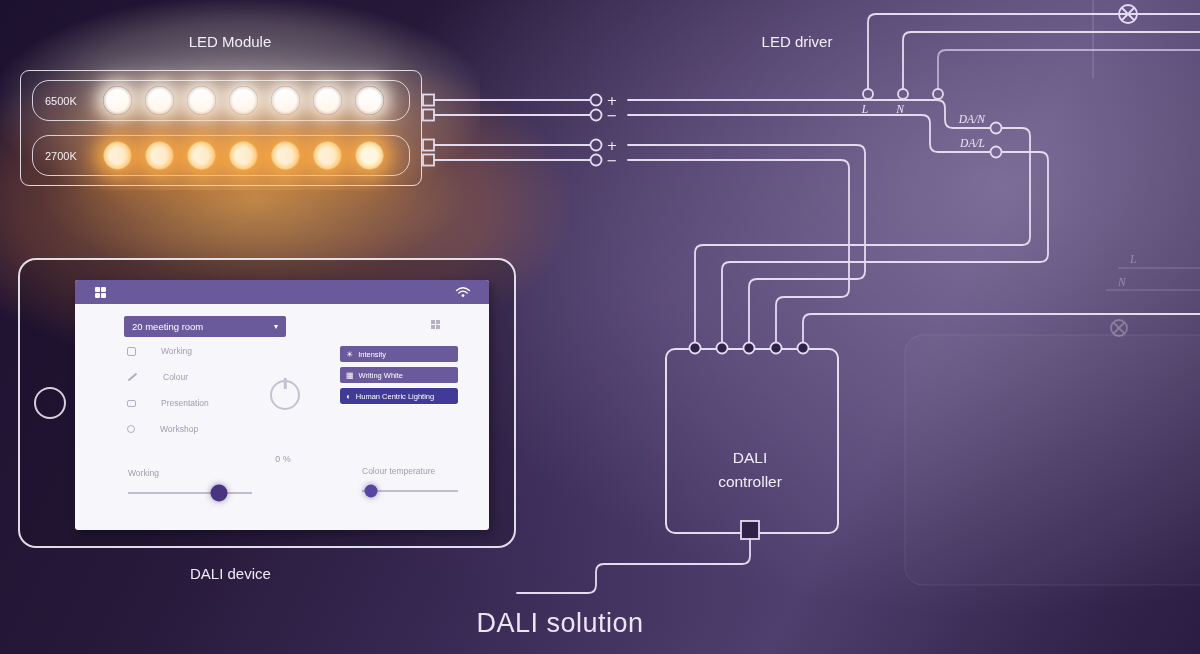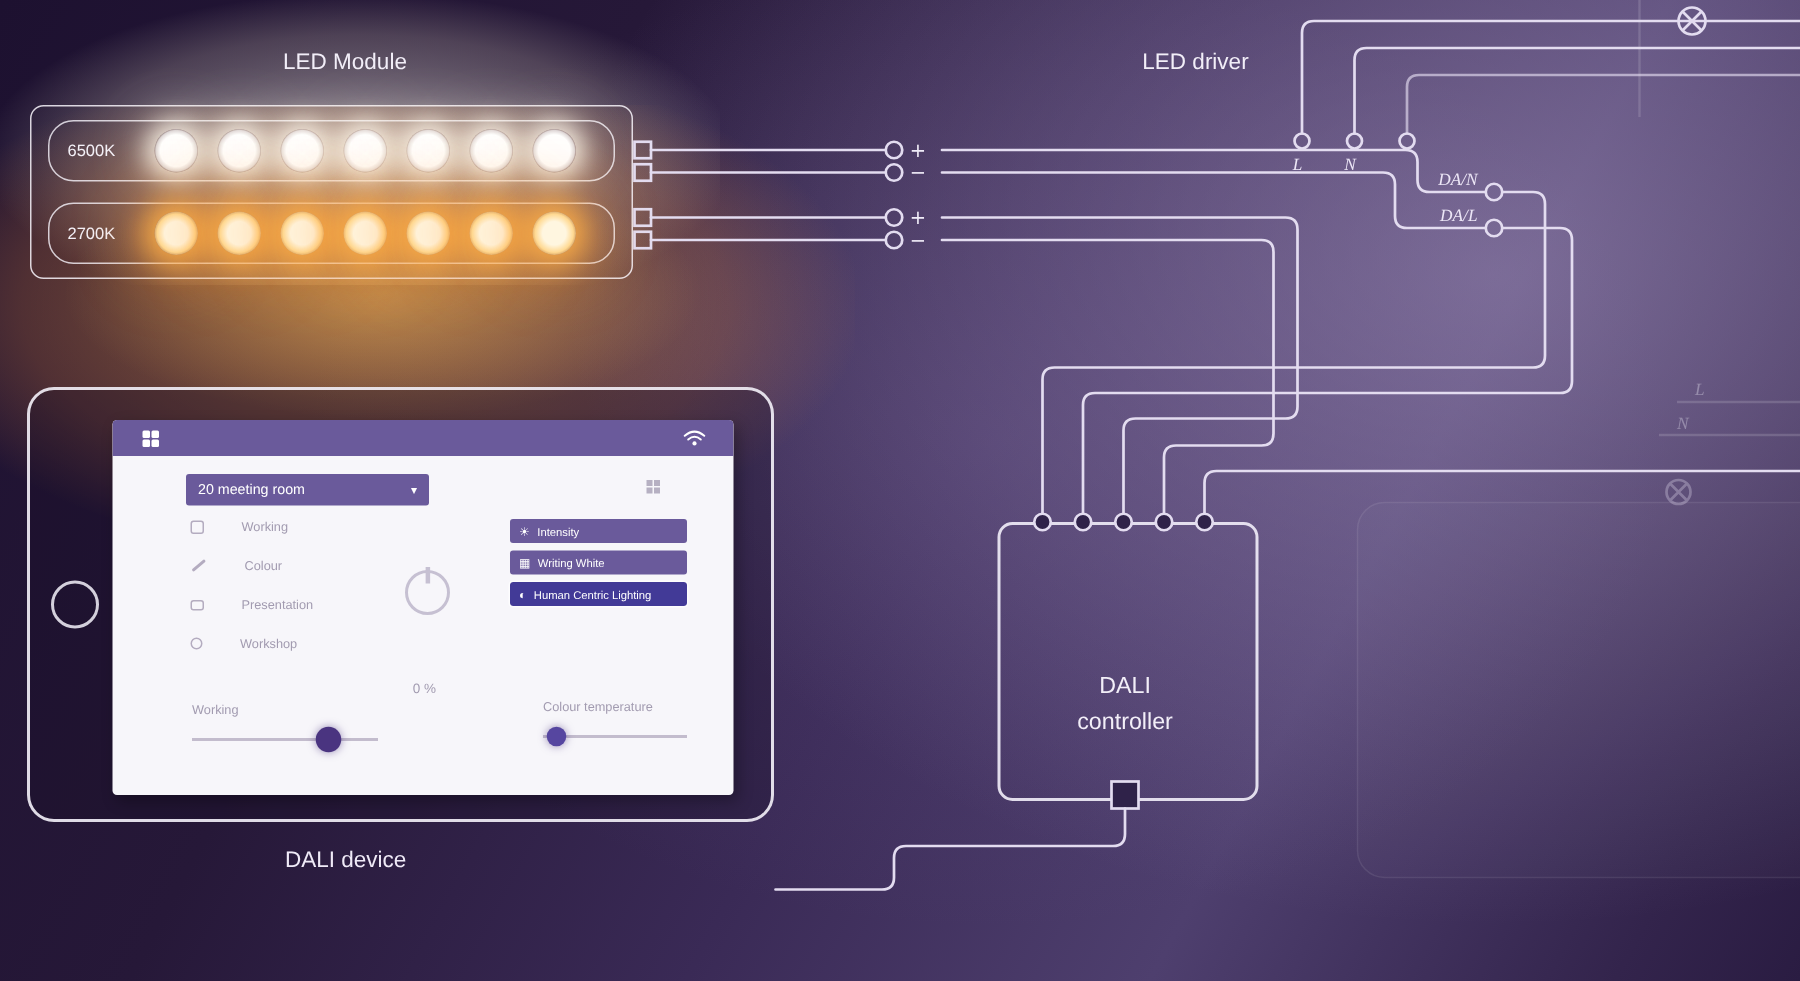--- a/index.html
+++ b/index.html
@@ -280,14 +280,15 @@
       <div class="slider colour">
         <div class="sl-label">Colour temperature</div>
         <div class="track">
           <span class="knob"></span>
         </div>
       </div>
     </div>
   </div>
   <div class="device-label">DALI device</div>
 
+  <div class="title">DALI solution</div>
 
 </div>
 
 </body></html>

